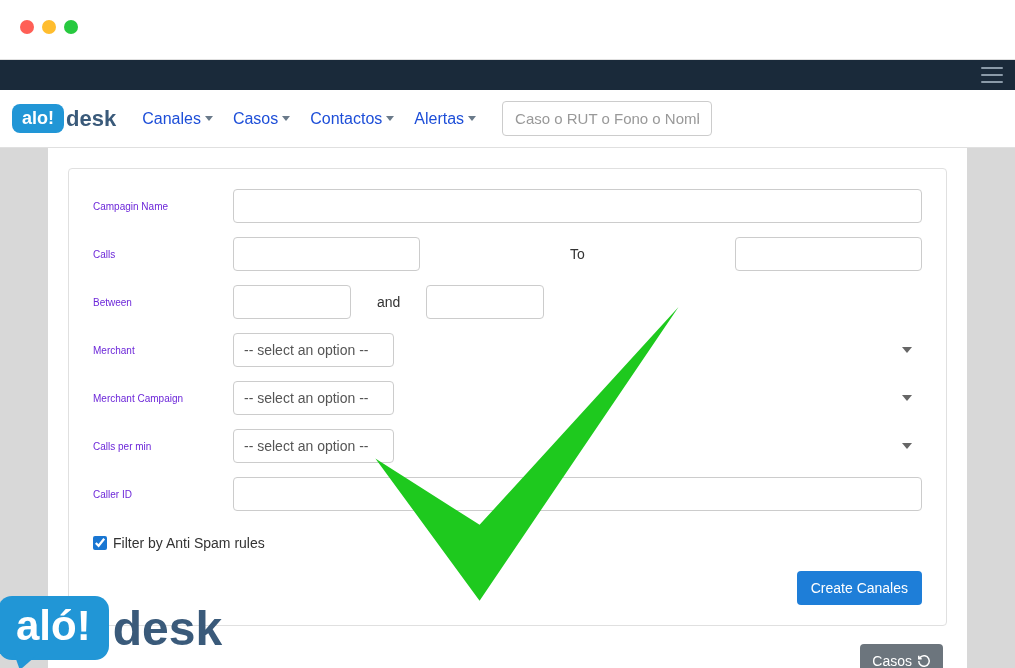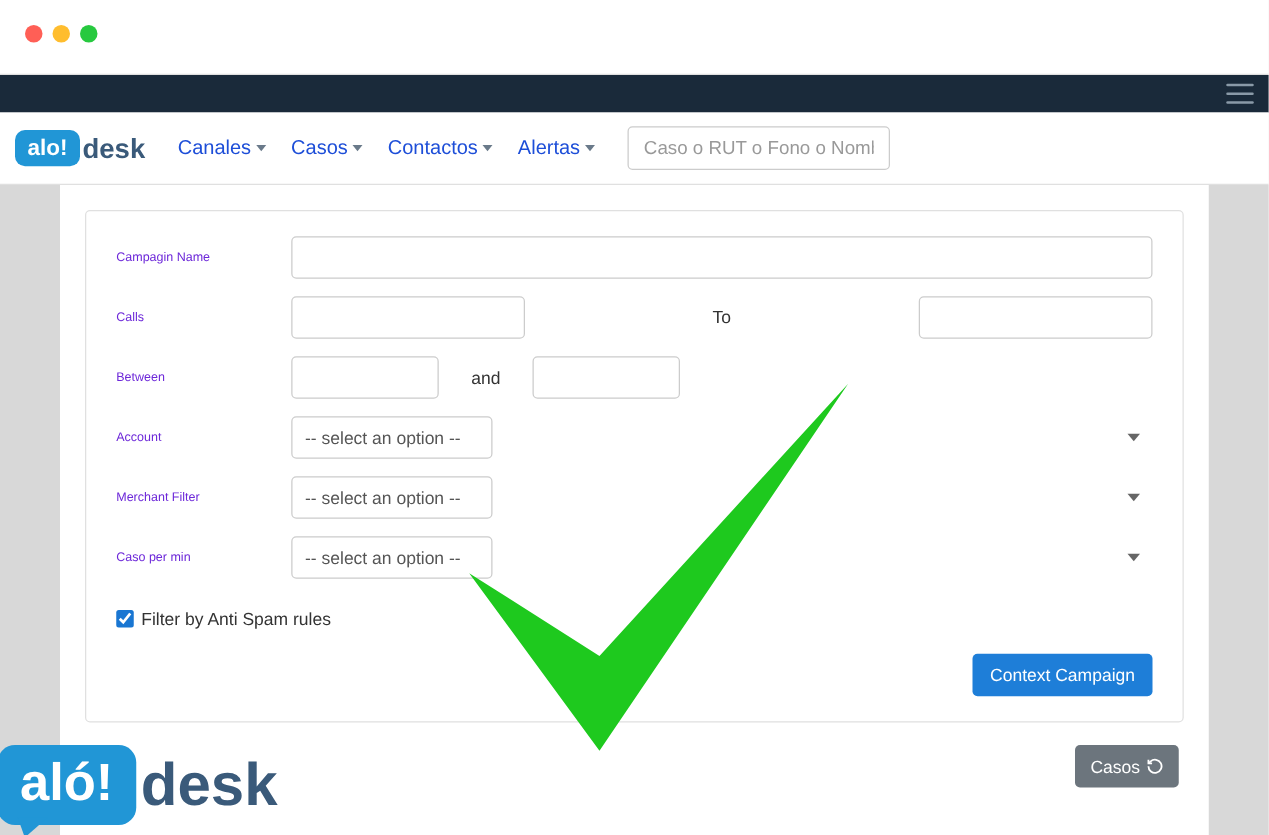--- a/index.html
+++ b/index.html
@@ -119,42 +119,46 @@
       </div>
 
       <div class="form-row">
         <div class="form-label">Between</div>
         <input type="text" class="form-control form-control-sm" style="">
         <span class="mid-label">and</span>
         <input type="text" class="form-control form-control-sm" style="">
       </div>
 
       <div class="form-row">
-        <div class="form-label">Account</div>
+        <div class="form-label">Merchant</div>
         <div class="select-wrap"><select class="form-control"><option>-- select an option --</option></select></div>
       </div>
 
       <div class="form-row">
-        <div class="form-label">Merchant Filter</div>
+        <div class="form-label">Merchant Campaign</div>
         <div class="select-wrap"><select class="form-control"><option>-- select an option --</option></select></div>
       </div>
 
       <div class="form-row">
-        <div class="form-label">Caso per min</div>
+        <div class="form-label">Calls per min</div>
         <div class="select-wrap"><select class="form-control"><option>-- select an option --</option></select></div>
       </div>
 
+      <div class="form-row">
+        <div class="form-label">Caller ID</div>
+        <input type="text" class="form-control" style="">
+      </div>
 
       <div class="checkbox-row">
         <input type="checkbox" checked="" style="">
         <label>Filter by Anti Spam rules</label>
       </div>
 
       <div class="btn-row-right">
-        <button class="btn-primary">Context Campaign</button>
+        <button class="btn-primary">Create Canales</button>
       </div>
     </div>
 
     <div class="btn-back-row">
       <button class="btn-dark">
         <span>Casos</span>
         <svg width="14" height="14" viewBox="0 0 24 24" fill="none" stroke="white" stroke-width="2.5">
             <path d="M3 12a9 9 0 1 0 3-6.7L3 8"></path>
             <polyline points="3 3 3 8 8 8"></polyline>
           </svg>

